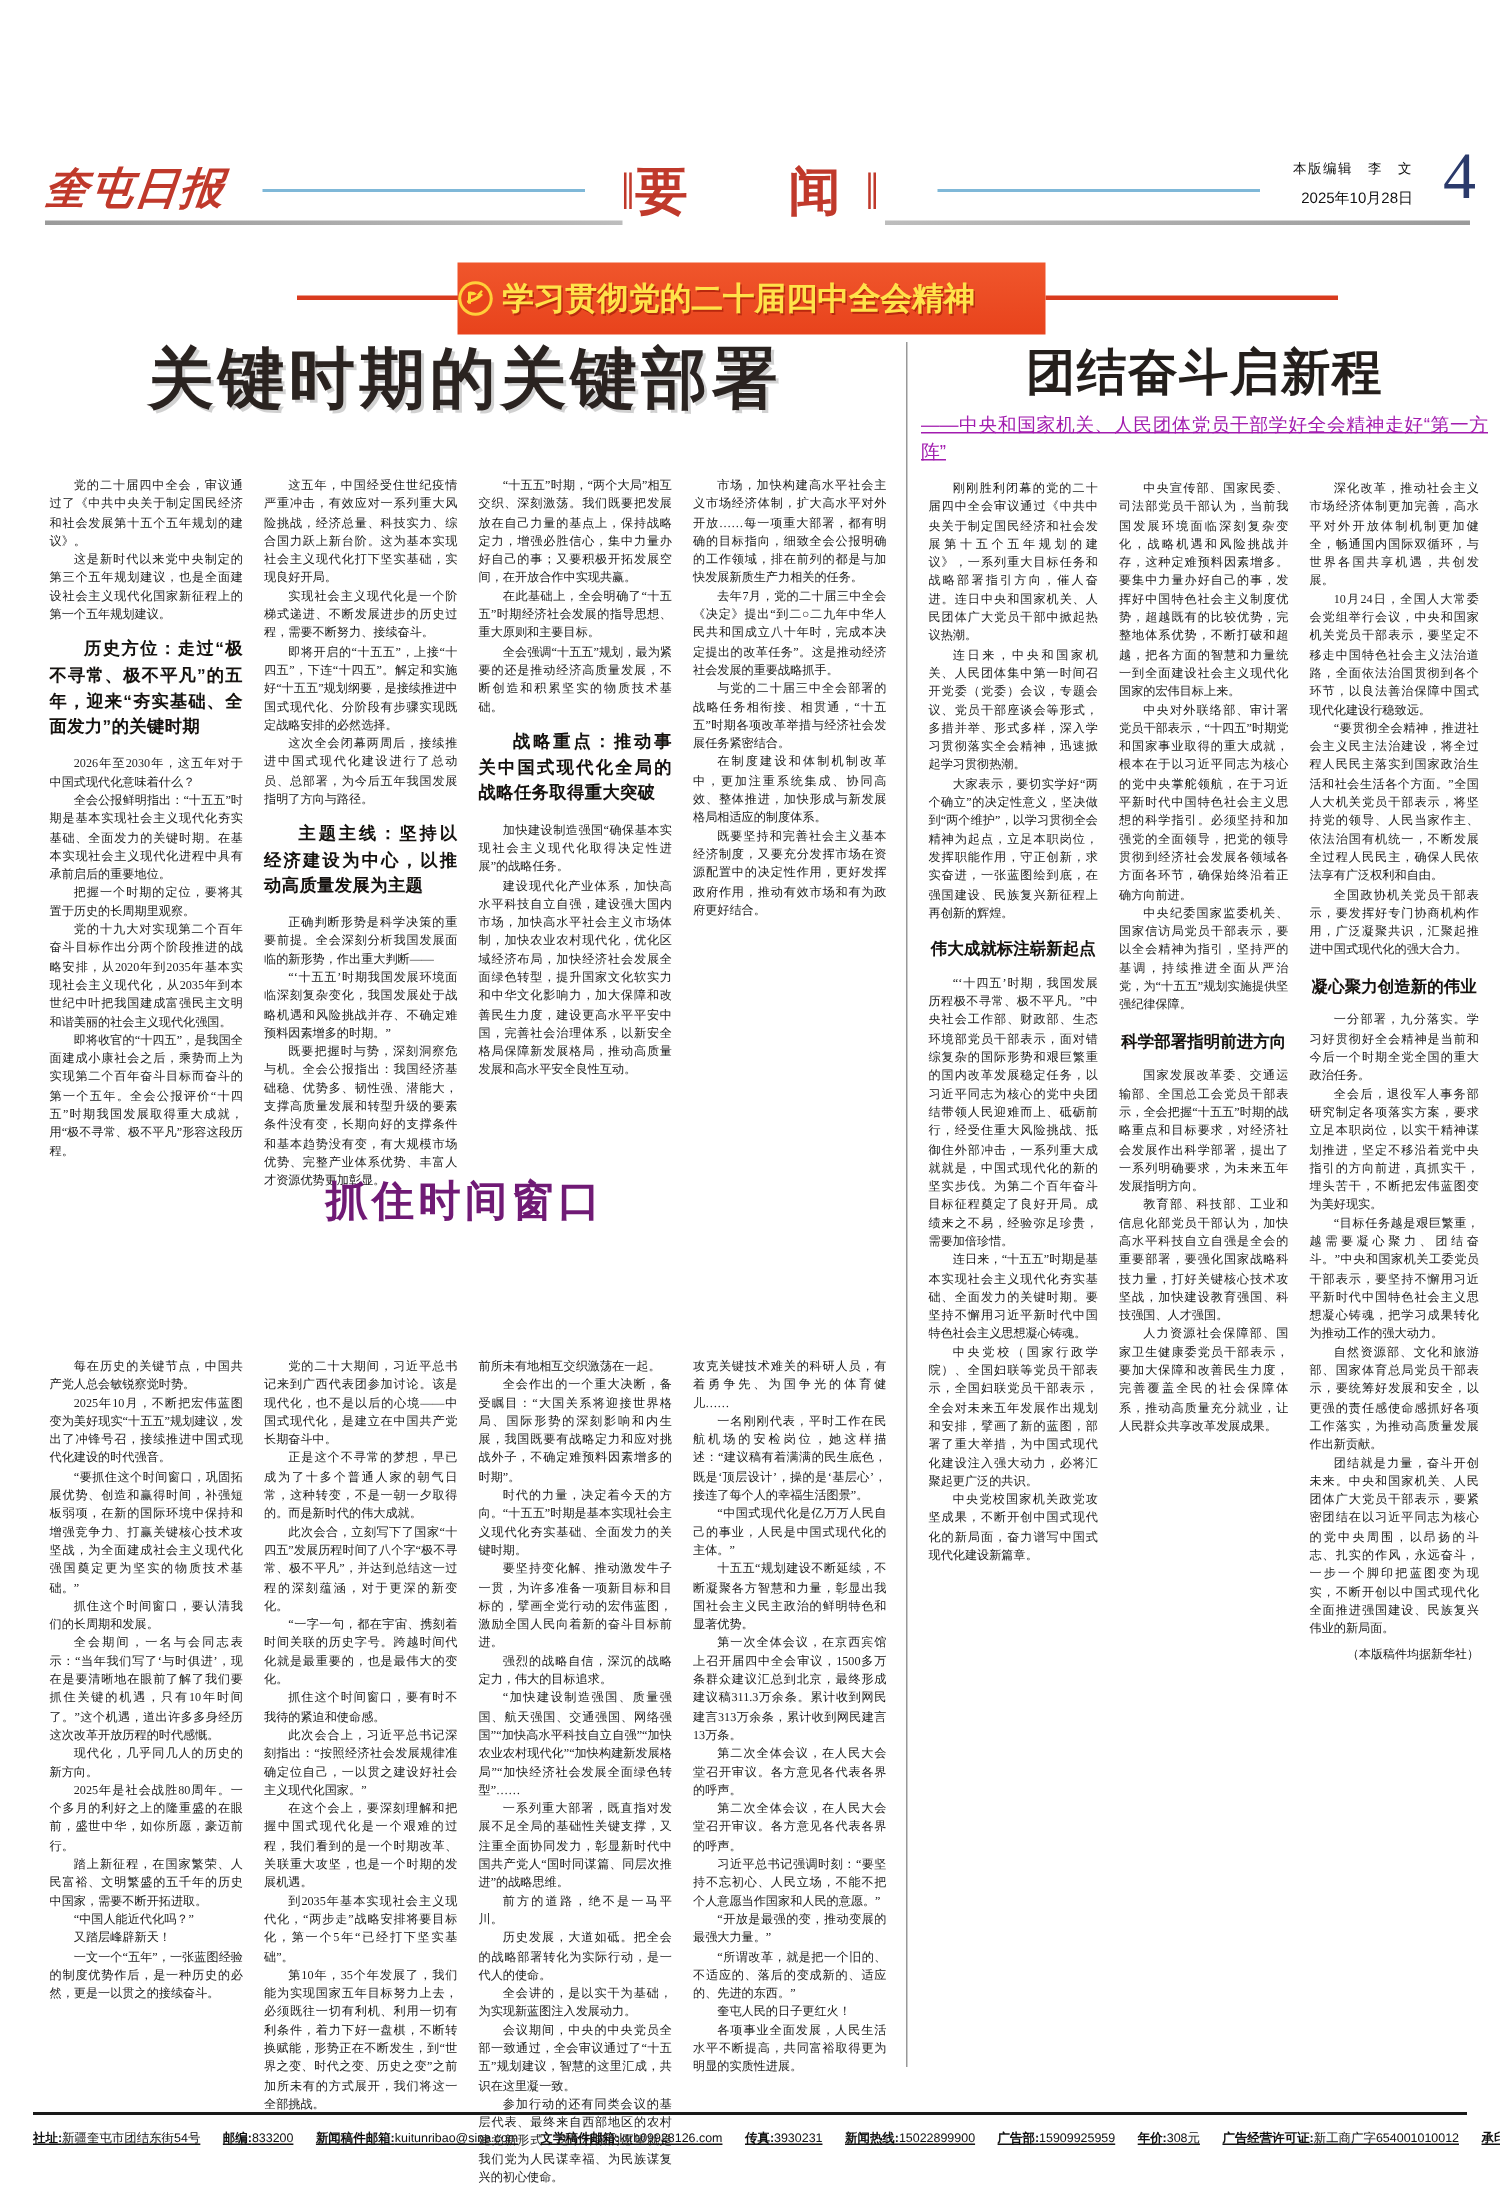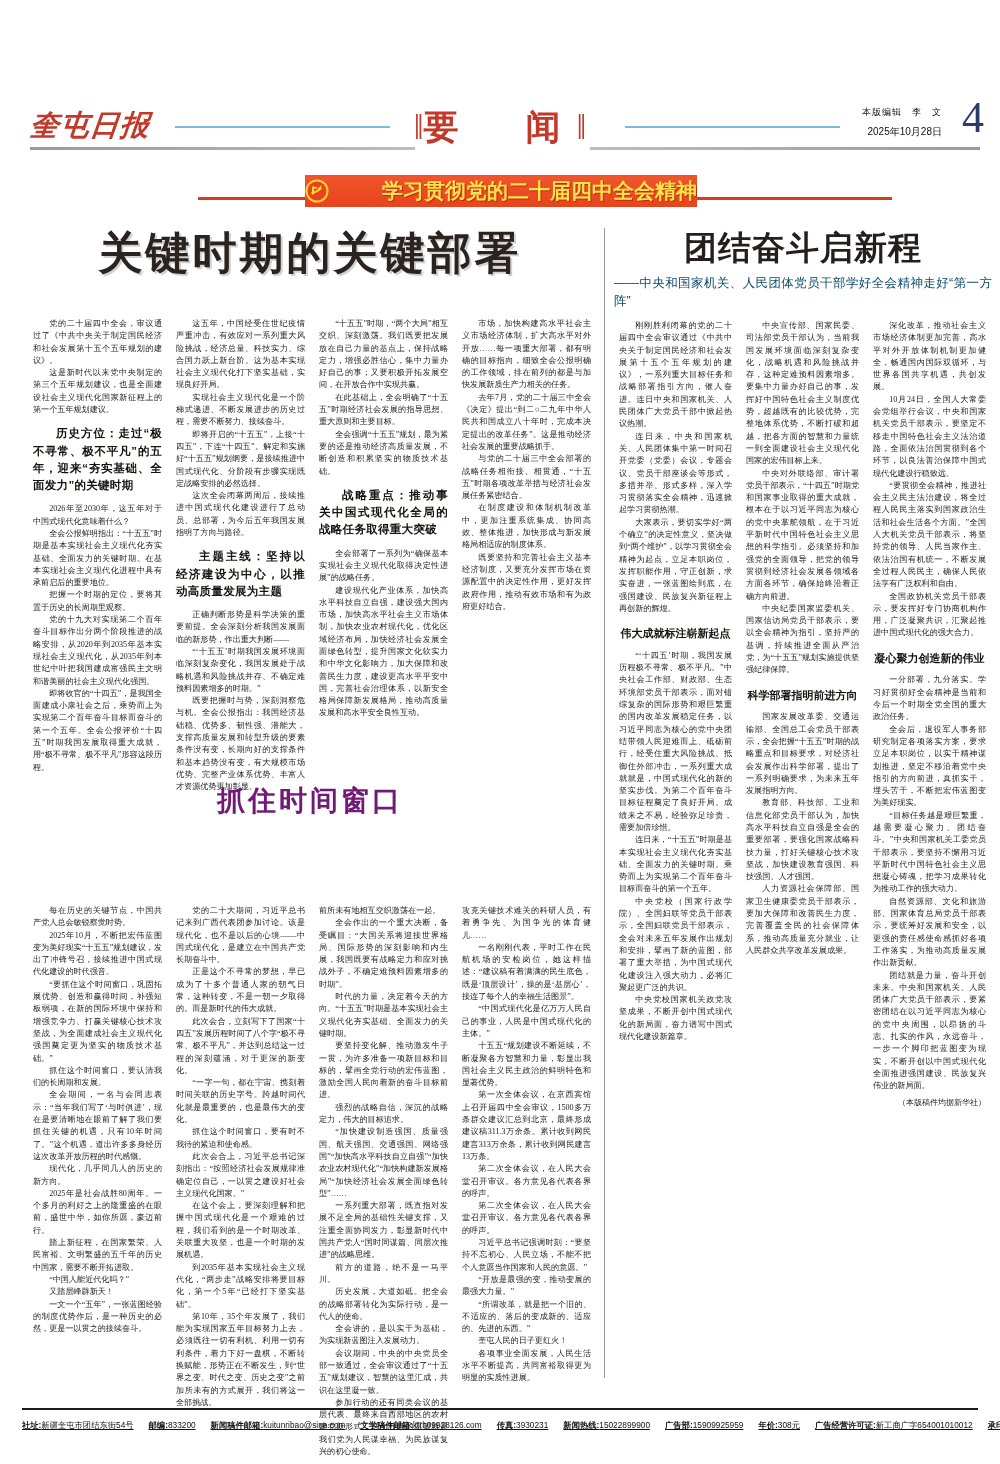--- a/index.html
+++ b/index.html
@@ -63,23 +63,23 @@
     font-size:44px;color:#2b3a6b;font-weight:300;
     font-family:"Liberation Serif",serif;
     line-height:1;
   }
 
   
   .banner-wrap{position:absolute;left:0;top:175px;width:1000px;height:40px;}
   .banner-line-l{position:absolute;left:198px;top:22px;width:110px;height:3px;background:#d93b1e;}
   .banner-line-r{position:absolute;left:697px;top:22px;width:195px;height:3px;background:#d93b1e;}
   .banner{
-    position:absolute;left:305px;top:0px;width:392px;height:32px;
+    position:absolute;left:305px;top:0px;width:392px;height:48px;
     background:linear-gradient(180deg,#f0562c,#e8431c);
-    display:flex;align-items:center;justify-content:space-between;gap:6px;
+    display:flex;align-items:center;justify-content:flex-start;gap:6px;
   }
   .banner-emblem{
     width:24px;height:24px;position:relative;flex:0 0 auto;
   }
   .banner-text{
     font-family:"Liberation Sans","DejaVu Sans",sans-serif;
     font-size:21px;font-weight:bold;color:#ffe24a;
     letter-spacing:0px;white-space:nowrap;
     text-shadow:1px 1px 0 #b8290f;
   }
@@ -143,22 +143,23 @@
   .art-right{position:absolute;left:614px;top:228px;width:378px;}
   .headline-r{
     text-align:center;
     font-family:"Liberation Sans","DejaVu Sans",sans-serif;
     font-size:33px;font-weight:bold;color:#241f1c;
     letter-spacing:1px;line-height:1.2;margin:0 0 6px 0;
   }
   .subhead-r{
     font-size:12.5px;line-height:1.5;
     font-family:"Liberation Sans","DejaVu Sans",sans-serif;
-    color:#0c4a6e;text-align:justify;
+    color:#a21caf;text-align:justify;
     margin:0 0 10px 0;
+    text-decoration:underline;
   }
   .right-cols{position:absolute;left:612px;top:320px;width:382px;height:1060px;}
   .right-cols .col{width:127px;}
   .sub-r{
     display:block;text-align:center;
     font-family:"Liberation Sans","DejaVu Sans",sans-serif;
     font-weight:bold;font-size:11px;
     margin:10px 0 8px 0;color:#15120f;
   }
   .byline{
@@ -245,21 +246,21 @@
       <span class="sub">主题主线：坚持以经济建设为中心，以推动高质量发展为主题</span>
       <p>正确判断形势是科学决策的重要前提。全会深刻分析我国发展面临的新形势，作出重大判断——</p>
       <p>“‘十五五’时期我国发展环境面临深刻复杂变化，我国发展处于战略机遇和风险挑战并存、不确定难预料因素增多的时期。”</p>
       <p>既要把握时与势，深刻洞察危与机。全会公报指出：我国经济基础稳、优势多、韧性强、潜能大，支撑高质量发展和转型升级的要素条件没有变，长期向好的支撑条件和基本趋势没有变，有大规模市场优势、完整产业体系优势、丰富人才资源优势更加彰显。</p>
     </div>
     <div class="col">
       <p>“十五五”时期，“两个大局”相互交织、深刻激荡。我们既要把发展放在自己力量的基点上，保持战略定力，增强必胜信心，集中力量办好自己的事；又要积极开拓发展空间，在开放合作中实现共赢。</p>
       <p>在此基础上，全会明确了“十五五”时期经济社会发展的指导思想、重大原则和主要目标。</p>
       <p>全会强调“十五五”规划，最为紧要的还是推动经济高质量发展，不断创造和积累坚实的物质技术基础。</p>
       <span class="sub">战略重点：推动事关中国式现代化全局的战略任务取得重大突破</span>
-      <p>全会部署了一系列为“确保基本实现社会主义现代化取得决定性进展”的战略任务。</p>
+      <p>加快建设制造强国“确保基本实现社会主义现代化取得决定性进展”的战略任务。</p>
       <p>建设现代化产业体系，加快高水平科技自立自强，建设强大国内市场，加快高水平社会主义市场体制，加快农业农村现代化，优化区域经济布局，加快经济社会发展全面绿色转型，提升国家文化软实力和中华文化影响力，加大保障和改善民生力度，建设更高水平平安中国，完善社会治理体系，以新安全格局保障新发展格局，推动高质量发展和高水平安全良性互动。</p>
     </div>
     <div class="col">
       <p>市场，加快构建高水平社会主义市场经济体制，扩大高水平对外开放……每一项重大部署，都有明确的目标指向，细致全会公报明确的工作领域，排在前列的都是与加快发展新质生产力相关的任务。</p>
       <p>去年7月，党的二十届三中全会《决定》提出“到二○二九年中华人民共和国成立八十年时，完成本决定提出的改革任务”。这是推动经济社会发展的重要战略抓手。</p>
       <p>与党的二十届三中全会部署的战略任务相衔接、相贯通，“十五五”时期各项改革举措与经济社会发展任务紧密结合。</p>
       <p>在制度建设和体制机制改革中，更加注重系统集成、协同高效、整体推进，加快形成与新发展格局相适应的制度体系。</p>
       <p>既要坚持和完善社会主义基本经济制度，又要充分发挥市场在资源配置中的决定性作用，更好发挥政府作用，推动有效市场和有为政府更好结合。</p>
     </div>
   </div>
@@ -328,21 +329,21 @@
     <div class="subhead-r">——中央和国家机关、人民团体党员干部学好全会精神走好“第一方阵”</div>
   </div>
 
   <div class="right-cols cols">
     <div class="col">
       <p>刚刚胜利闭幕的党的二十届四中全会审议通过《中共中央关于制定国民经济和社会发展第十五个五年规划的建议》，一系列重大目标任务和战略部署指引方向，催人奋进。连日中央和国家机关、人民团体广大党员干部中掀起热议热潮。</p>
       <p>连日来，中央和国家机关、人民团体集中第一时间召开党委（党委）会议，专题会议、党员干部座谈会等形式，多措并举、形式多样，深入学习贯彻落实全会精神，迅速掀起学习贯彻热潮。</p>
       <p>大家表示，要切实学好“两个确立”的决定性意义，坚决做到“两个维护”，以学习贯彻全会精神为起点，立足本职岗位，发挥职能作用，守正创新，求实奋进，一张蓝图绘到底，在强国建设、民族复兴新征程上再创新的辉煌。</p>
       <span class="sub-r">伟大成就标注崭新起点</span>
       <p>“‘十四五’时期，我国发展历程极不寻常、极不平凡。”中央社会工作部、财政部、生态环境部党员干部表示，面对错综复杂的国际形势和艰巨繁重的国内改革发展稳定任务，以习近平同志为核心的党中央团结带领人民迎难而上、砥砺前行，经受住重大风险挑战、抵御住外部冲击，一系列重大成就就是，中国式现代化的新的坚实步伐。为第二个百年奋斗目标征程奠定了良好开局。成绩来之不易，经验弥足珍贵，需要加倍珍惜。</p>
-      <p>连日来，“十五五”时期是基本实现社会主义现代化夯实基础、全面发力的关键时期。乘势而上为实现第二个百年奋斗目标而奋斗的第一个五年。</p>
+      <p>连日来，“十五五”时期是基本实现社会主义现代化夯实基础、全面发力的关键时期。要坚持不懈用习近平新时代中国特色社会主义思想凝心铸魂。</p>
       <p>中央党校（国家行政学院）、全国妇联等党员干部表示，全国妇联党员干部表示，全会对未来五年发展作出规划和安排，擘画了新的蓝图，部署了重大举措，为中国式现代化建设注入强大动力，必将汇聚起更广泛的共识。</p>
       <p>中央党校国家机关政党攻坚成果，不断开创中国式现代化的新局面，奋力谱写中国式现代化建设新篇章。</p>
     </div>
     <div class="col">
       <p>中央宣传部、国家民委、司法部党员干部认为，当前我国发展环境面临深刻复杂变化，战略机遇和风险挑战并存，这种定难预料因素增多。要集中力量办好自己的事，发挥好中国特色社会主义制度优势，超越既有的比较优势，完整地体系优势，不断打破和超越，把各方面的智慧和力量统一到全面建设社会主义现代化国家的宏伟目标上来。</p>
       <p>中央对外联络部、审计署党员干部表示，“十四五”时期党和国家事业取得的重大成就，根本在于以习近平同志为核心的党中央掌舵领航，在于习近平新时代中国特色社会主义思想的科学指引。必须坚持和加强党的全面领导，把党的领导贯彻到经济社会发展各领域各方面各环节，确保始终沿着正确方向前进。</p>
       <p>中央纪委国家监委机关、国家信访局党员干部表示，要以全会精神为指引，坚持严的基调，持续推进全面从严治党，为“十五五”规划实施提供坚强纪律保障。</p>
       <span class="sub-r">科学部署指明前进方向</span>
       <p>国家发展改革委、交通运输部、全国总工会党员干部表示，全会把握“十五五”时期的战略重点和目标要求，对经济社会发展作出科学部署，提出了一系列明确要求，为未来五年发展指明方向。</p>
       <p>教育部、科技部、工业和信息化部党员干部认为，加快高水平科技自立自强是全会的重要部署，要强化国家战略科技力量，打好关键核心技术攻坚战，加快建设教育强国、科技强国、人才强国。</p>

